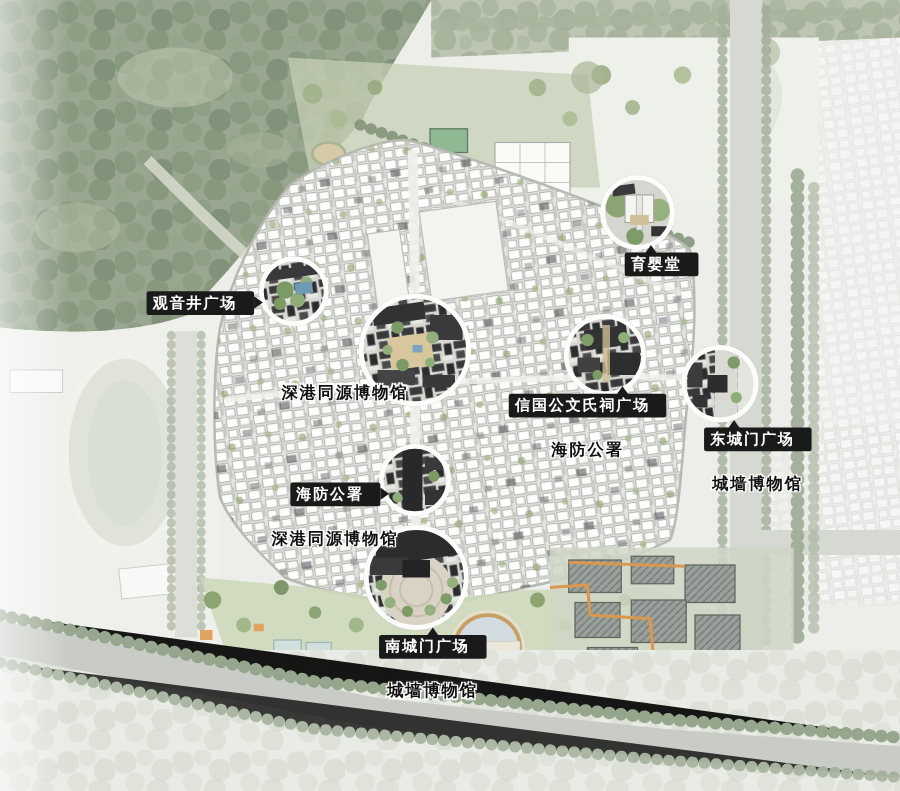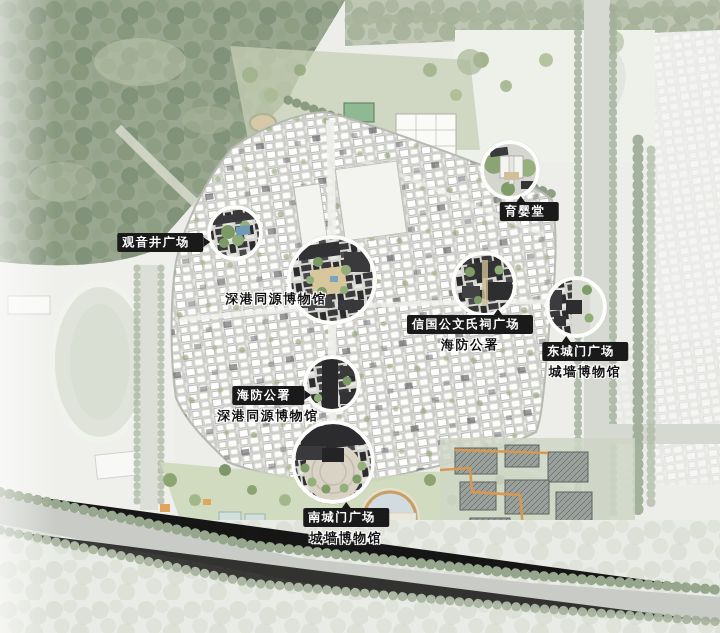--- a/index.html
+++ b/index.html
@@ -11,21 +11,21 @@
   .map-label{
     position:absolute;display:flex;flex-direction:column;align-items:center;
     transform:translateX(-50%);z-index:5;pointer-events:none;
   }
   .badge{
     position:relative;background:#1a1a1a;color:#ffffff;
     font-size:12px;font-weight:bold;line-height:1.15;
     padding:3px 13px 2px 5px;letter-spacing:1.5px;white-space:nowrap;border-radius:2px;
   }
   .sub{
-    margin-top:2px;color:#101010;font-size:13px;font-weight:bold;
+    margin-top:17px;color:#101010;font-size:13px;font-weight:bold;
     letter-spacing:1.5px;white-space:nowrap;
     text-shadow:-1px -1px 0 #fff,1px -1px 0 #fff,-1px 1px 0 #fff,1px 1px 0 #fff,0 0 3px #fff;
   }
   .ptr{position:absolute;width:0;height:0;border-left:5px solid transparent;border-right:5px solid transparent;}
   .ptr-top{top:-6px;border-bottom:7px solid #1a1a1a;}
   .ptr-right{right:-7px;top:50%;transform:translateY(-50%);
     border:none;border-top:5px solid transparent;border-bottom:5px solid transparent;border-left:7px solid #1a1a1a;}
 </style>
 </head>
 <body>
@@ -369,21 +369,21 @@
 </div>
 
 <div class="map-label" style="left:470px;top:315px;">
   <div class="badge">
     <span>信国公文氏祠广场</span>
     <i class="ptr ptr-top" style="left:68%;"></i>
   </div>
   <div class="sub">海防公署</div>
 </div>
 
-<div class="map-label" style="left:585px;top:342px;">
+<div class="map-label" style="left:606px;top:342px;">
   <div class="badge">
     <span>东城门广场</span>
     <i class="ptr ptr-top" style="left:22%;"></i>
   </div>
   <div class="sub">城墙博物馆</div>
 </div>
 
 <div class="map-label" style="left:268px;top:386px;">
   <div class="badge">
     <span>海防公署</span>

